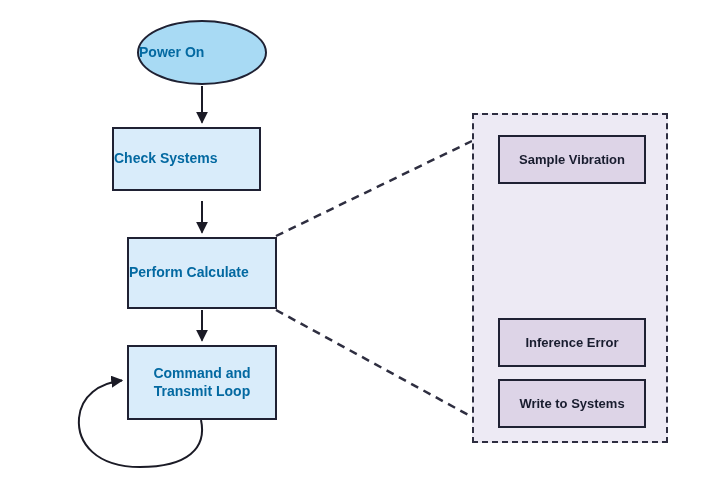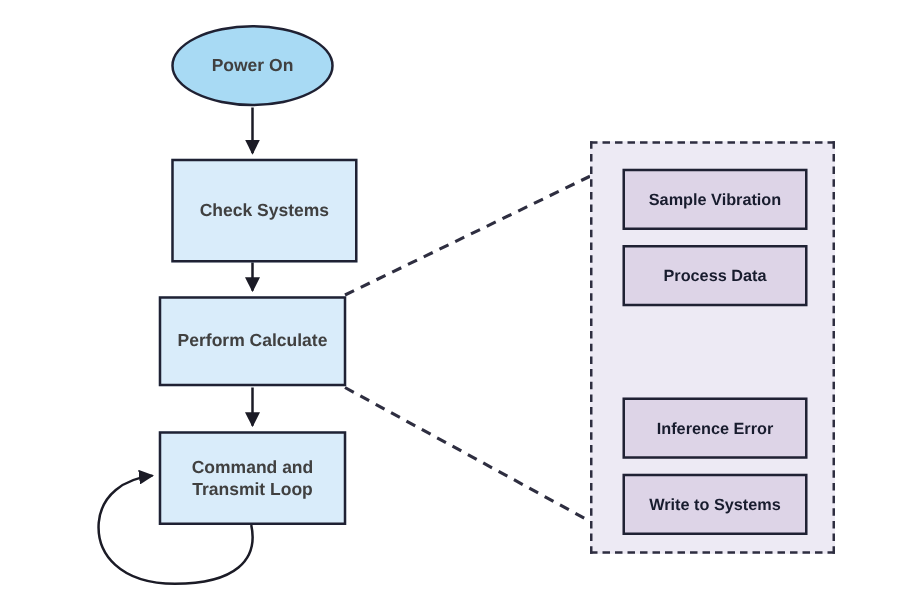--- a/index.html
+++ b/index.html
@@ -2,30 +2,30 @@
 <html><head>
 <meta charset="utf-8">
 <style>
   html,body{margin:0;padding:0;background:#ffffff;}
   .stage{
     position:relative;width:722px;height:486px;background:#ffffff;overflow:hidden;
     font-family:"Liberation Sans","DejaVu Sans",sans-serif;
   }
   .layer{position:absolute;left:0;top:0;width:722px;height:486px;}
   .node{
-    position:absolute;display:flex;align-items:center;justify-content:center;
-    text-align:center;font-weight:bold;color:#404040;font-size:14px;line-height:1.25;
+    position:absolute;display:flex;align-items:center;
+    text-align:center;font-weight:bold;color:#0369a1;font-size:14px;line-height:1.25;
     box-sizing:border-box;border:2px solid #1f2133;
   }
   .node.ellipse{
     left:137px;top:20px;width:130px;height:65px;border-radius:50%;
     background:#a8daf4;border-width:2.5px;
   }
   .node.rect{background:#d9ecfa;}
-  .node.check{left:137px;top:127px;width:149px;height:83px;}
+  .node.check{left:112px;top:127px;width:149px;height:64px;}
   .node.inference{left:127px;top:237px;width:150px;height:72px;}
   .node.cmdloop{left:127px;top:345px;width:150px;height:75px;}
   .node.cmdloop .wrap{display:block;max-width:118px;margin:12px auto;}
   .panel{
     position:absolute;left:472px;top:113px;width:196px;height:330px;
     background:#edeaf4;border:2.5px dashed #2e2e40;box-sizing:border-box;padding-left:28px;
   }
   .panel .item{
     position:absolute;left:24px;width:148px;height:49px;
     display:flex;align-items:center;justify-content:center;text-align:center;
@@ -72,23 +72,20 @@
   </div>
 
   <div class="node rect cmdloop">
     <span class="wrap">Command and Transmit Loop</span>
   </div>
 
   <div class="panel">
     <div class="item i0">
       <span>Sample Vibration</span>
     </div>
-    <div class="item i1">
-      <span>Process Data</span>
-    </div>
     <div class="item i3">
       <span>Inference Error</span>
     </div>
     <div class="item i4">
       <span>Write to Systems</span>
     </div>
   </div>
 
 </div>
 

